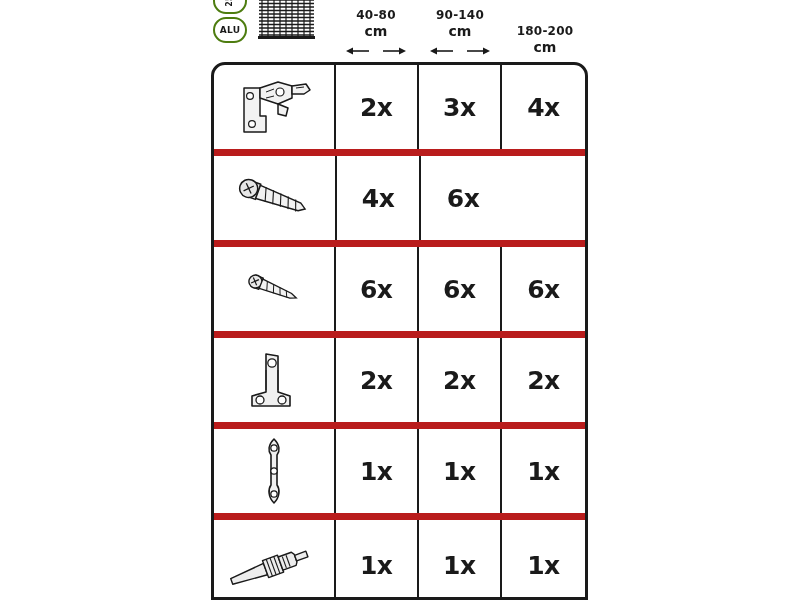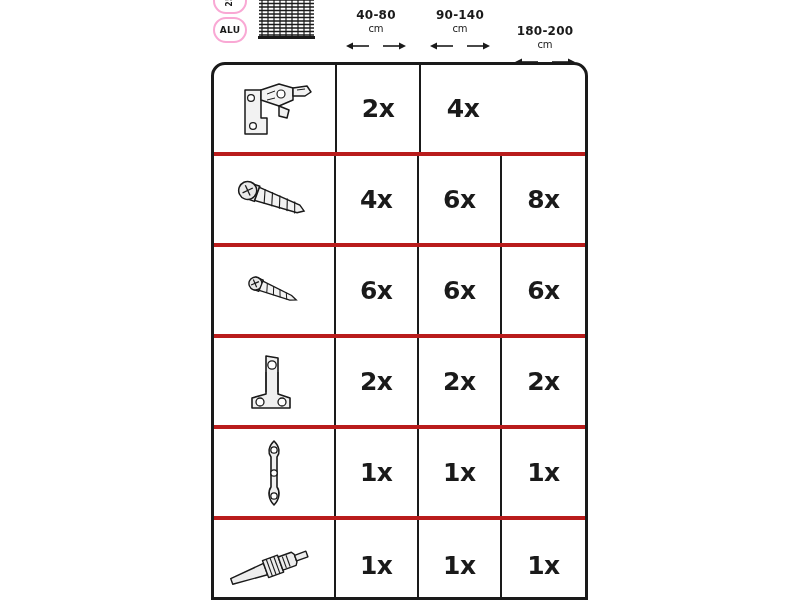--- a/index.html
+++ b/index.html
@@ -32,21 +32,21 @@
 
   .badges {
     position: absolute;
     left: 213px;
     top: -12px;
     width: 38px;
   }
   .badge {
     width: 34px;
     height: 26px;
-    border: 2px solid #f9a8d4;
+    border: 2px solid #4d7c0f;
     border-radius: 13px;
     display: flex;
     align-items: center;
     justify-content: center;
     font-size: 9px;
     font-weight: bold;
     letter-spacing: .3px;
     box-sizing: border-box;
     margin-bottom: 3px;
     background: #fff;
@@ -73,22 +73,22 @@
     text-align: center;
     width: 84px;
   }
   .sizecol .sizelabel {
     font-size: 12px;
     font-weight: bold;
     letter-spacing: .2px;
     white-space: nowrap;
   }
   .sizecol .sizeunit {
-    font-size: 10px;
-    font-weight: normal;
+    font-size: 14px;
+    font-weight: bold;
     margin-top: 1px;
   }
   .sizecol .arrowwrap {
     margin-top: 5px;
     height: 14px;
     display: flex;
     align-items: center;
     justify-content: center;
   }
   .arrowwrap svg { display:block; }
@@ -107,21 +107,21 @@
     border: 3px solid #1a1a1a;
     border-top-left-radius: 14px;
     border-top-right-radius: 14px;
     box-sizing: border-box;
     overflow: hidden;
     background: #fff;
   }
   .row {
     display: flex;
     height: 91px;
-    border-bottom: 4px solid #b91c1c;
+    border-bottom: 7px solid #b91c1c;
     box-sizing: border-box;
   }
   .row:last-child { border-bottom: none; }
 
   .cell-part {
     width: 123px;
     border-right: 2px solid #1a1a1a;
     box-sizing: border-box;
     display: flex;
     align-items: center;
@@ -254,20 +254,21 @@
             <circle cx="58" cy="20" r="4"></circle>
           </g>
           <g stroke="#1a1a1a" stroke-width="1" fill="none">
             <path d="M44 20 L52 17"></path>
             <path d="M44 26 L52 24"></path>
             <path d="M74 16 L82 15"></path>
           </g>
         </svg>
       </div>
       <div class="cell-qty">2x</div>
+      <div class="cell-qty">3x</div>
       <div class="cell-qty">4x</div>
     </div>
 
     <div class="row">
       <div class="cell-part">
         <svg class="partsvg" width="104" height="56" viewBox="0 0 104 56">
           <g transform="rotate(20 52 28)">
             <g stroke="#1a1a1a" stroke-width="1.5" fill="#e8e8e8" stroke-linejoin="round">
               <path d="M22 20 L34 20 L34 36 L22 36 Z"></path>
               <circle cx="24" cy="28" r="9"></circle>
@@ -284,21 +285,20 @@
             </g>
             <g stroke="#1a1a1a" stroke-width="1.3" fill="none">
               <path d="M20 24 L28 32"></path>
                 <path d="M28 24 L20 32"></path>
             </g>
           </g>
         </svg>
       </div>
       <div class="cell-qty">4x</div>
       <div class="cell-qty">6x</div>
-      <div class="cell-qty">8x</div>
     </div>
 
     <div class="row">
       <div class="cell-part">
         <svg class="partsvg" width="104" height="56" viewBox="0 0 104 56">
           <g transform="rotate(22 52 28)">
             <g stroke="#1a1a1a" stroke-width="1.4" fill="#e8e8e8" stroke-linejoin="round">
               <path d="M30 22 L38 22 L38 34 L30 34 Z"></path>
               <circle cx="32" cy="28" r="6.5"></circle>
             </g>

